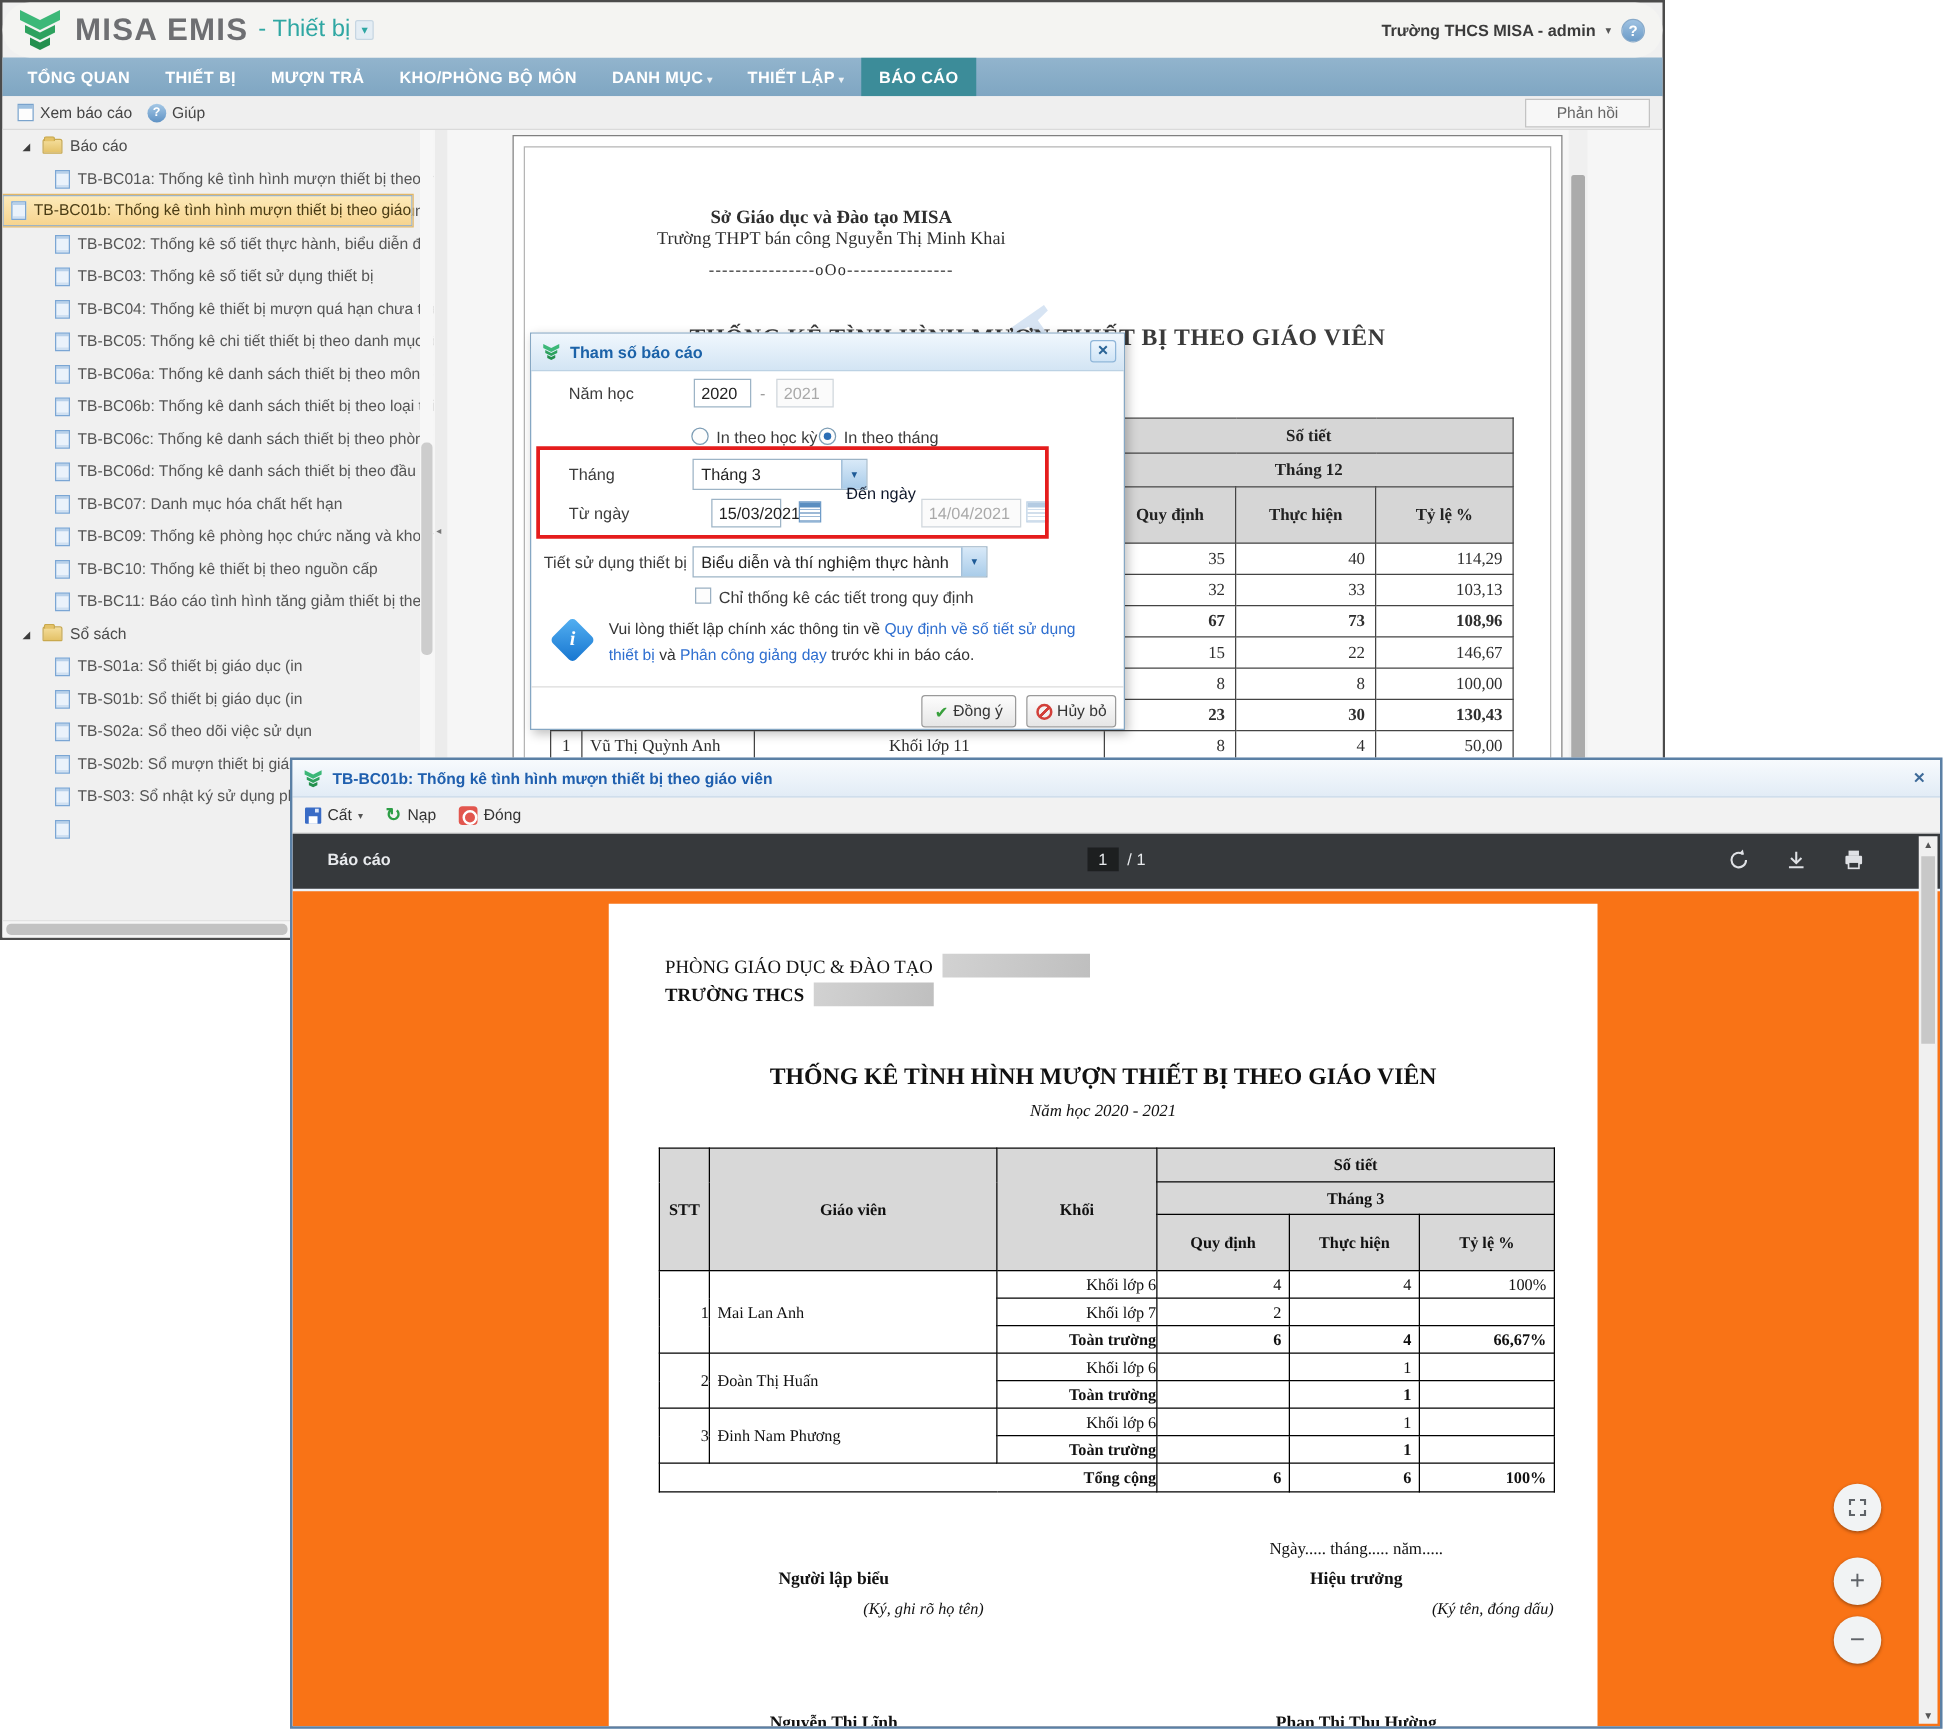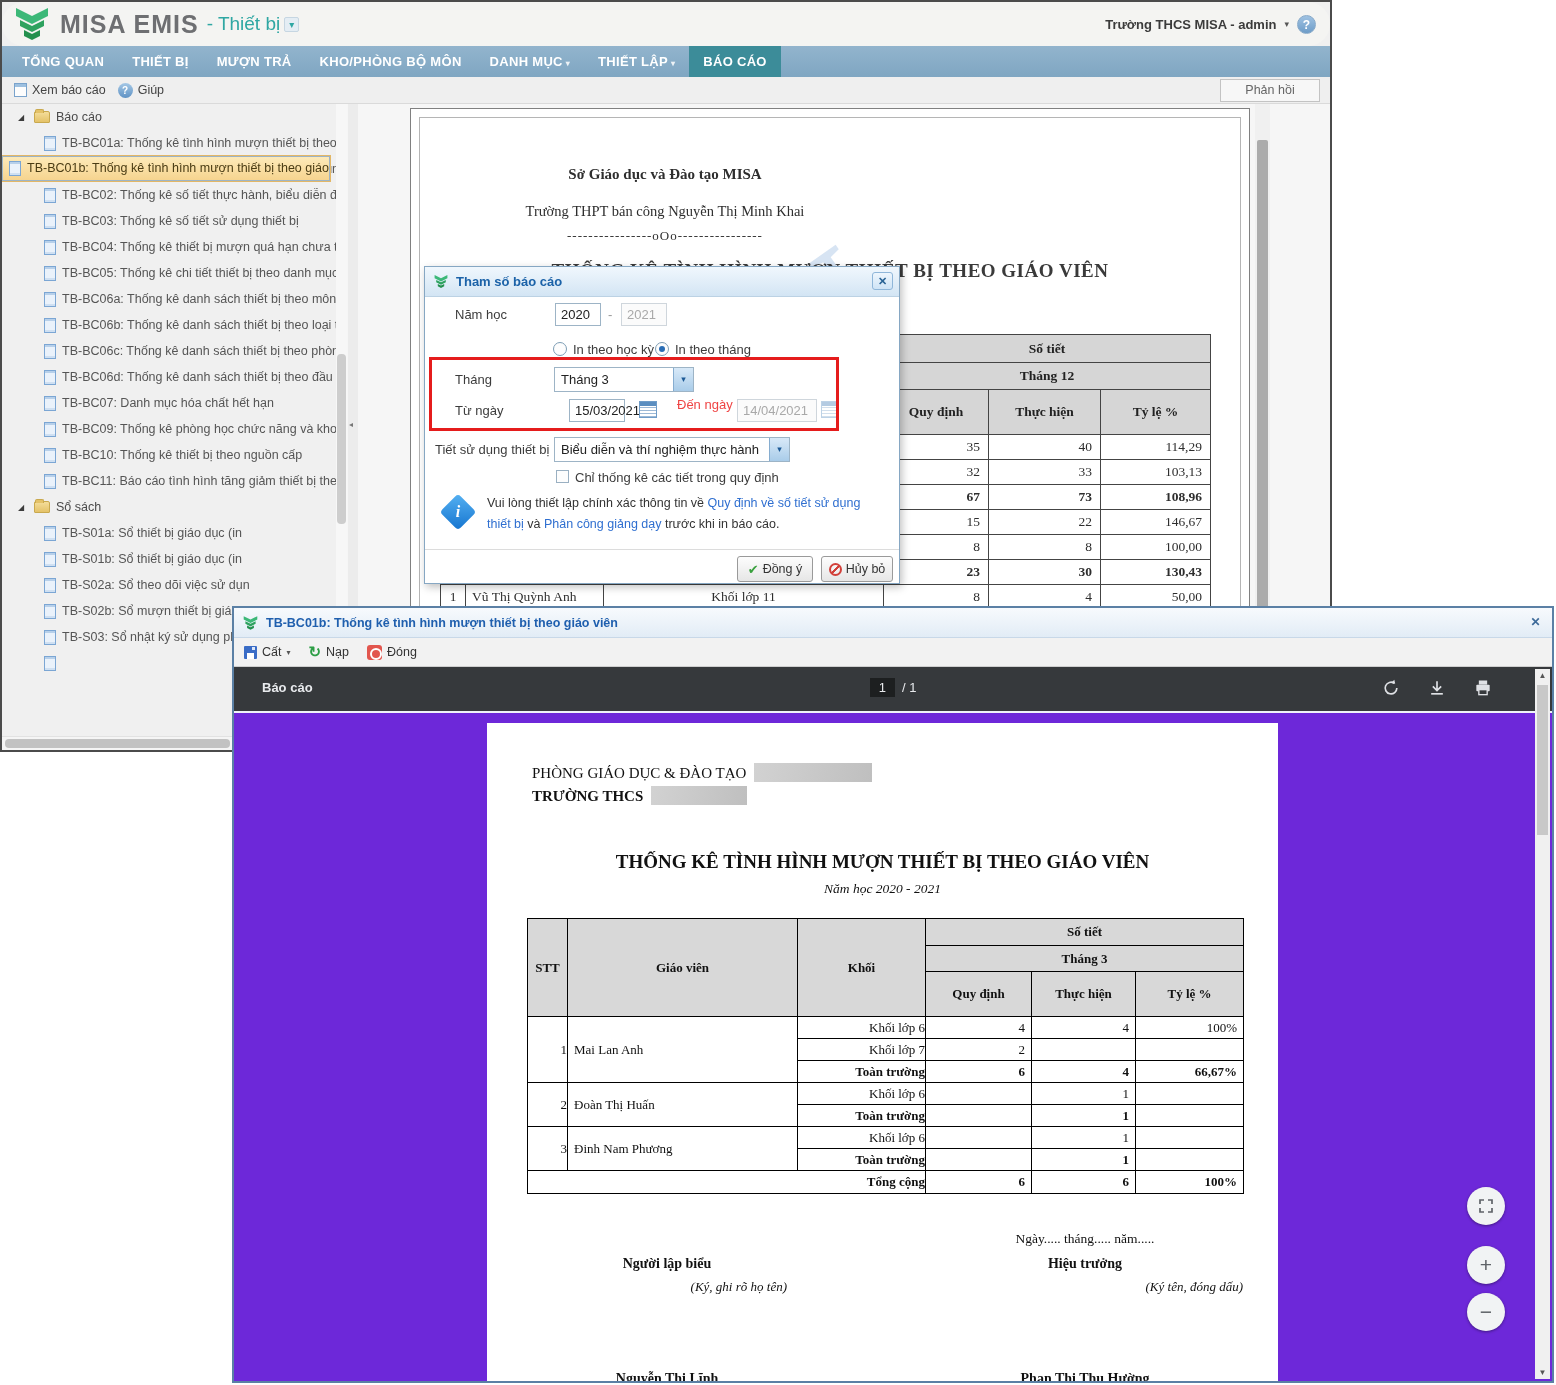--- a/index.html
+++ b/index.html
@@ -48,21 +48,21 @@
   .tree-hthumb { position:absolute; left:3px; top:2px; width:225px; height:9px; background:#c2c2c2; border-radius:4px; }
   .splitter { position:absolute; left:346px; top:0; bottom:0; width:10px; background:#ececec; }
   .split-arrow { position:absolute; left:1px; top:316px; font-size:8px; color:#777; }
 
   
   .preview { position:absolute; left:356px; top:0; right:0; bottom:0; background:#f6f6f6; }
   .page-frame { position:absolute; left:52px; top:4px; width:840px; height:700px; border:1px solid #808080; background:#fff; }
   .bpage { position:absolute; left:8px; top:8px; right:8px; bottom:-10px; border:1px solid #b5b5b5; background:#fff; font-family:"Liberation Serif",serif; color:#2e2e2e; overflow:hidden; }
   .bp-head { position:absolute; left:50px; top:48px; width:390px; text-align:center; }
   .bp-dept { font-size:15px; font-weight:bold; }
-  .bp-school { font-size:14.5px; margin-top:20px; }
+  .bp-school { font-size:14.5px; margin-top:0; }
   .bp-divider { font-size:13px; margin-top:8px; letter-spacing:1px; }
   .bp-title { position:absolute; left:0; top:142px; width:100%; text-align:center; font-size:19px; font-weight:bold; color:#3a3a3a; letter-spacing:.5px; }
   .bp-watermark { position:absolute; left:120px; top:180px; font-size:150px; font-weight:bold; color:rgba(110,158,212,.28); transform:rotate(-35deg); font-family:"Liberation Serif",serif; }
   .btable { position:absolute; left:20px; top:216px; border-collapse:collapse; font-size:13.5px; }
   .btable td, .btable th { border:1px solid #444; }
   .btable th { background:#d6d6d6; font-weight:bold; color:#222; }
   .btable .num { text-align:right; padding-right:8px; background:#fff; }
   .btable .b { font-weight:bold; }
   .bp-r7-name { text-align:left; padding-left:6px; background:#fff; }
   .bp-r7-khoi { text-align:center; background:#fff; }
@@ -113,21 +113,21 @@
   .icon-closeo:after { content:""; position:absolute; left:3.5px; top:3.5px; width:8px; height:8px; border:2px solid #fff; border-radius:50%; }
   .tb-dd { font-size:8px; color:#555; }
 
   .viewerbar { position:relative; height:44px; background:#36393c; color:#e8eaed; }
   .vb-label { position:absolute; left:28px; top:13px; font-size:13px; font-weight:bold; }
   .vb-pages { position:absolute; left:0; right:0; top:11px; text-align:center; font-size:13px; }
   .vb-pagebox { display:inline-block; background:#1d1f20; padding:2px 9px; margin-right:7px; }
   .vb-icons { position:absolute; right:58px; top:10px; display:flex; gap:24px; align-items:center; }
   .vb-ic { width:22px; height:22px; display:flex; align-items:center; justify-content:center; }
 
-  .viewer-body { position:absolute; left:0; right:0; top:105px; bottom:0; background:#6d28d9; overflow:hidden; }
+  .viewer-body { position:absolute; left:0; right:0; top:105px; bottom:0; background:#f97316; overflow:hidden; }
   .rpage { position:absolute; left:253px; top:10px; width:791px; height:720px; background:#fff; font-family:"Liberation Serif",serif; color:#111; }
   .rp-dept { position:absolute; left:45px; top:40px; font-size:15px; }
   .rp-school { position:absolute; left:45px; top:63px; font-size:15px; font-weight:bold; }
   .redact { display:inline-block; height:19px; vertical-align:-4px; background:linear-gradient(100deg,#d2d2d2,#bfbfbf); margin-left:8px; }
   .rp-title { position:absolute; left:0; top:128px; width:100%; text-align:center; font-size:19px; font-weight:bold; }
   .rp-sub { position:absolute; left:0; top:158px; width:100%; text-align:center; font-size:13.5px; font-style:italic; }
   .rtable { position:absolute; left:40px; top:195px; border-collapse:collapse; font-size:13px; }
   .rtable th, .rtable td { border:1px solid #000; }
   .rtable th { background:#d8d8d8; font-weight:bold; }
   .rtable td { height:22px; }
@@ -410,21 +410,21 @@
     <span class="dlg-label" style="left:250px;top:45px">In theo tháng</span>
 
     <div class="redbox"></div>
 
     <span class="dlg-label" style="left:30px;top:75px">Tháng</span>
     <span class="sel" style="left:129px;top:70px;width:140px"><span>Tháng 3</span><span class="sel-btn">▾</span></span>
 
     <span class="dlg-label" style="left:30px;top:106px">Từ ngày</span>
     <span class="inp" style="left:144px;top:102px;width:56px">15/03/2021</span>
     <span class="cal" style="left:214px;top:104px"></span>
-    <span class="dlg-label" style="left:252px;top:100px;color:#ef4444">Đến ngày</span>
+    <span class="dlg-label" style="left:252px;top:90px;color:#0f172a">Đến ngày</span>
     <span class="inp dis" style="left:312px;top:102px;width:80px">14/04/2021</span>
     <span class="cal dis" style="left:396px;top:104px"></span>
 
     <span class="dlg-label" style="left:10px;top:145px">Tiết sử dụng thiết bị</span>
     <span class="sel" style="left:129px;top:140px;width:236px"><span>Biểu diễn và thí nghiệm thực hành</span><span class="sel-btn">▾</span></span>
 
     <span class="chk" style="left:131px;top:173px"></span>
     <span class="dlg-label" style="left:150px;top:173px">Chỉ thống kê các tiết trong quy định</span>
 
     <div class="info-icon">

